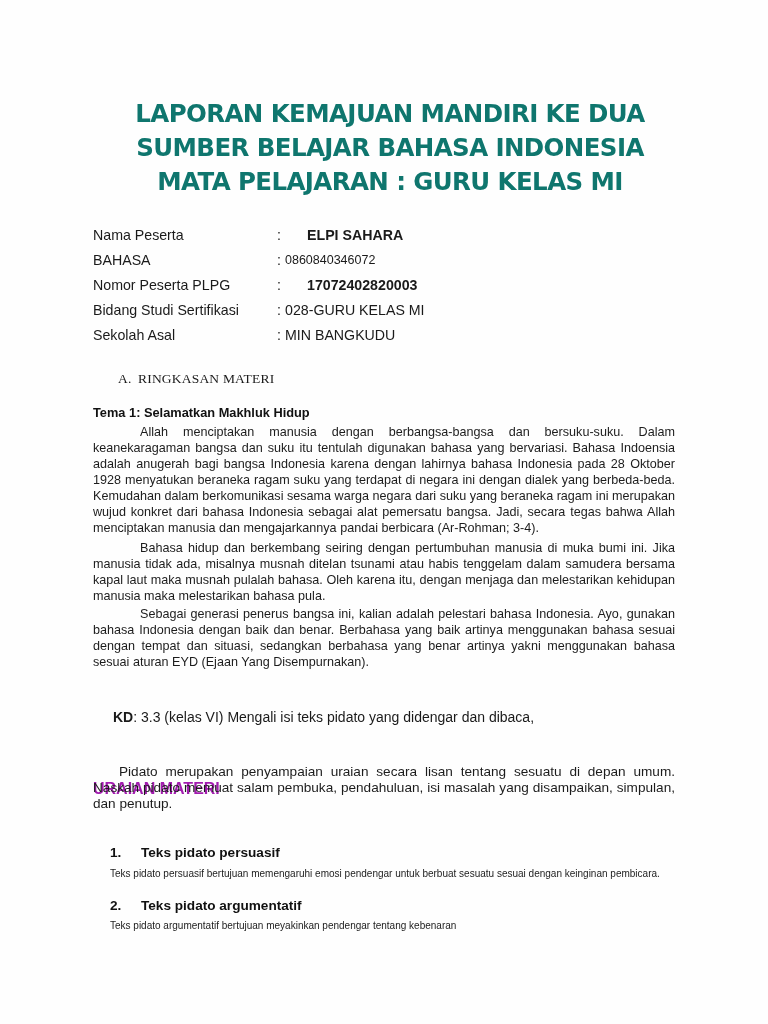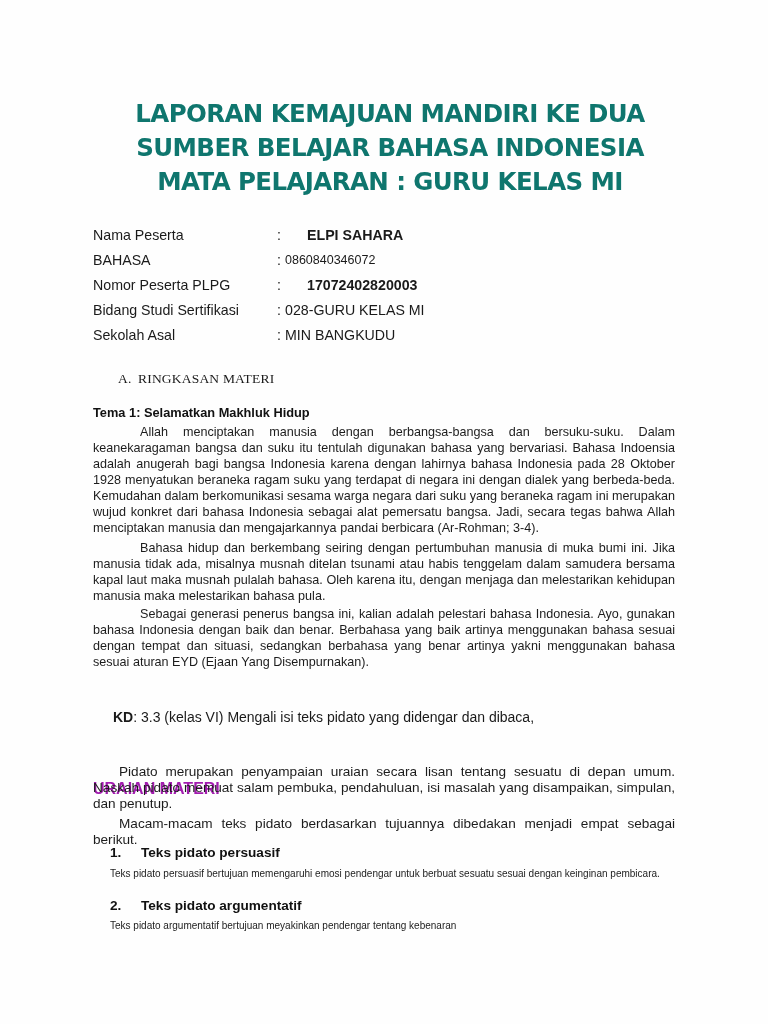--- a/index.html
+++ b/index.html
@@ -181,21 +181,20 @@
   </div>
 
   <div class="kd">
     <b>KD</b><span>: 3.3 (kelas VI) Mengali isi teks pidato yang didengar dan dibaca,</span>
   </div>
 
   <div class="uraian-h">URAIAN MATERI</div>
 
   <div class="uraian" style="top:764px;">
     <p class="indent-sm">Pidato merupakan penyampaian uraian secara lisan tentang sesuatu di depan umum. Naskah pidato memuat salam pembuka, pendahuluan, isi masalah yang disampaikan, simpulan, dan penutup.</p>
-    <p class="indent-sm" style="margin-top:4px;">Macam-macam teks pidato berdasarkan tujuannya dibedakan menjadi empat sebagai berikut.</p>
   </div>
 
   <div class="list-head" style="top:845px;">
     <span class="n">1.</span><span>Teks pidato persuasif</span>
   </div>
   <div class="list-body" style="top:866px;">
     <p>Teks pidato persuasif bertujuan memengaruhi emosi pendengar untuk berbuat sesuatu sesuai dengan keinginan pembicara.</p>
   </div>
 
   <div class="list-head" style="top:898px;">

